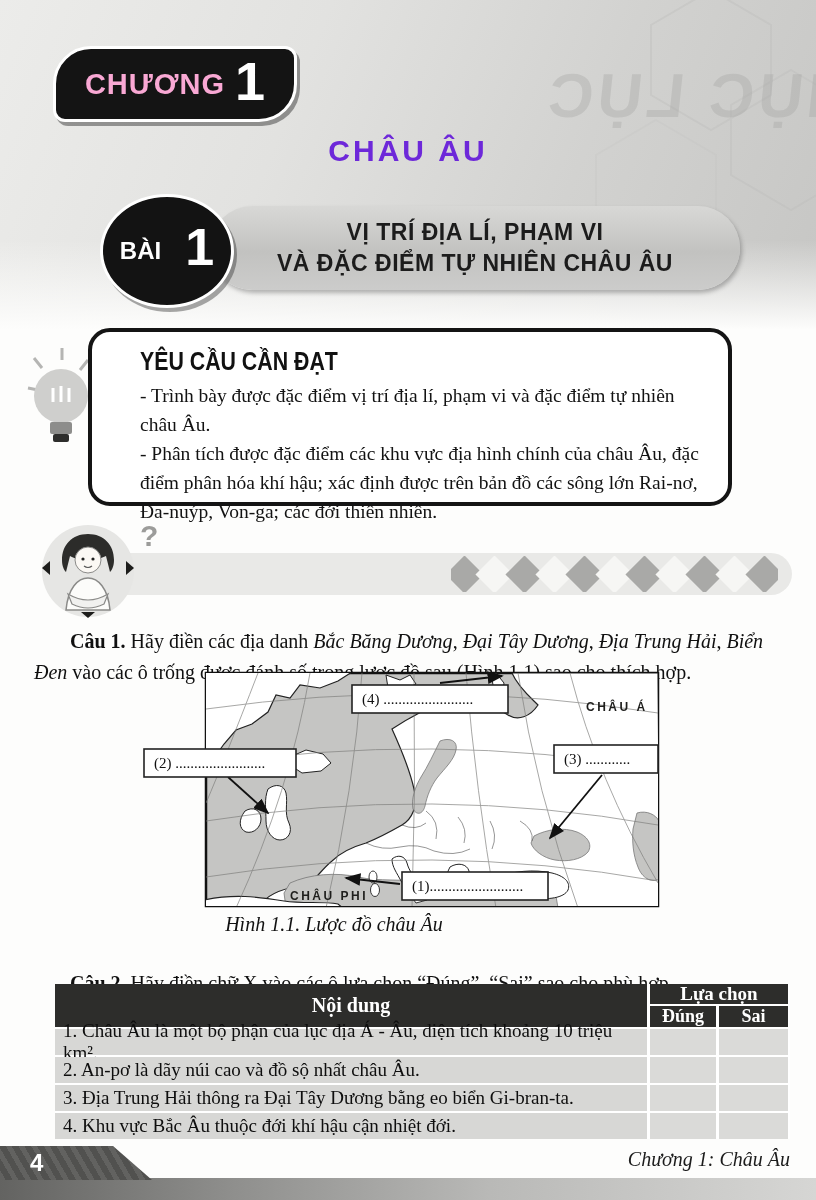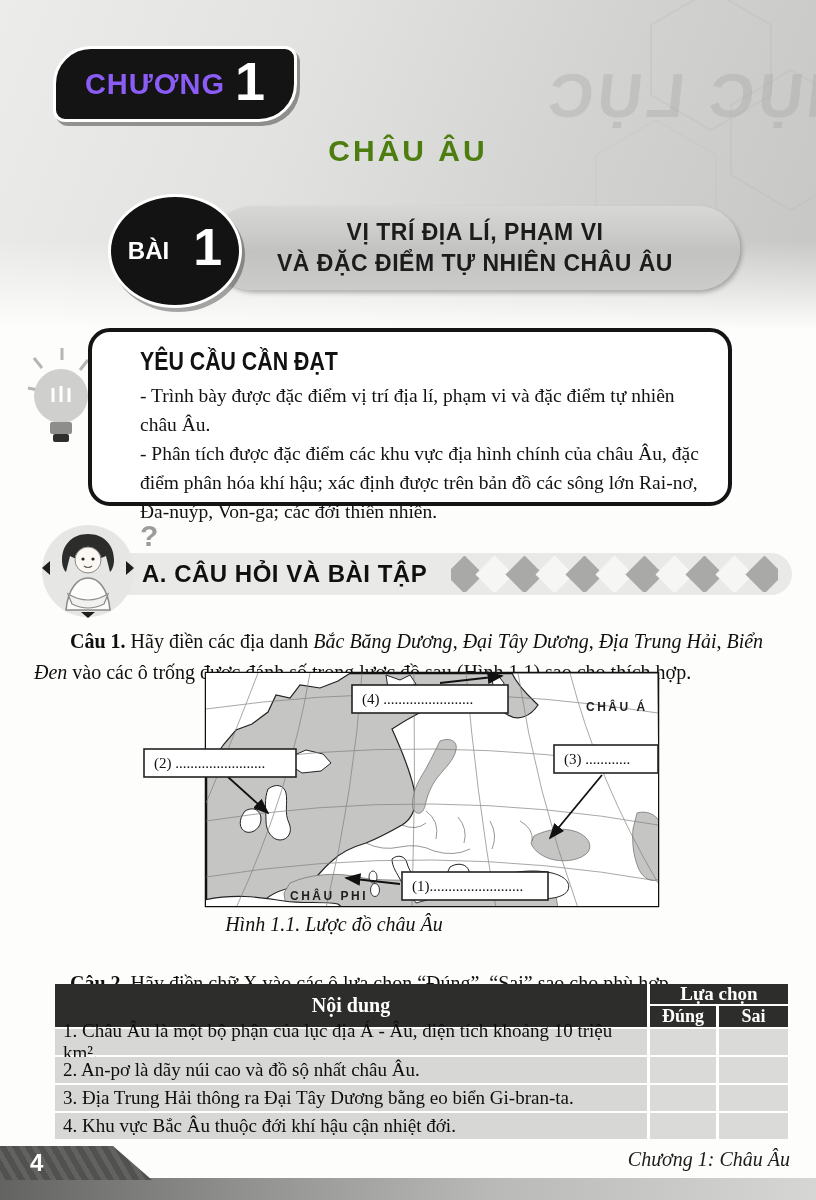--- a/index.html
+++ b/index.html
@@ -13,36 +13,36 @@
     background:linear-gradient(180deg,rgba(255,255,255,0) 0%,#fdfdfc 100%);}
   .hex-decor{position:absolute;right:-30px;top:-20px;opacity:.55;}
   .watermark{position:absolute;left:545px;top:60px;font-family:"Liberation Sans",sans-serif;
     font-weight:bold;font-size:62px;letter-spacing:4px;color:#a8a8a6;opacity:.38;
     transform:scaleX(-1) skewX(6deg);white-space:nowrap;}
 
   
   .chuong-badge{position:absolute;left:53px;top:46px;width:238px;height:70px;background:#141414;
     border:3px solid #fff;border-radius:38px 12px 38px 12px;box-shadow:3px 4px 0 rgba(40,40,40,.45);
     display:flex;align-items:center;justify-content:center;gap:10px;z-index:3;}
-  .chuong-badge .lbl{color:#8b5cf6;font-family:"Liberation Sans",sans-serif;font-weight:bold;
+  .chuong-badge .lbl{color:#f9a8d4;font-family:"Liberation Sans",sans-serif;font-weight:bold;
     font-size:29px;letter-spacing:1px;}
   .chuong-badge .num{color:#fff;font-family:"Liberation Sans",sans-serif;font-weight:bold;
     font-size:54px;line-height:54px;margin-top:-6px;}
 
   .chapter-title{position:absolute;left:0;top:134px;width:816px;text-align:center;z-index:3;
-    font-family:"Liberation Sans",sans-serif;font-weight:bold;font-size:30px;letter-spacing:3px;color:#4d7c0f;}
+    font-family:"Liberation Sans",sans-serif;font-weight:bold;font-size:30px;letter-spacing:3px;color:#6d28d9;}
 
   
   .lesson-banner{position:absolute;left:210px;top:206px;width:530px;height:84px;z-index:3;
     background:linear-gradient(180deg,#d8d8d6 0%,#c2c2c0 55%,#cccccb 100%);
     border-radius:42px;display:flex;flex-direction:column;align-items:center;justify-content:center;
     box-shadow:2px 3px 4px rgba(60,60,60,.35);}
   .lesson-banner .l1,.lesson-banner .l2{font-family:"Liberation Sans",sans-serif;font-weight:bold;
     font-size:23px;color:#1c1c1c;line-height:31px;letter-spacing:.5px;}
-  .bai-badge{position:absolute;left:108px;top:194px;width:128px;height:108px;background:#131313;
+  .bai-badge{position:absolute;left:100px;top:194px;width:128px;height:108px;background:#131313;
     border:3px solid #fff;border-radius:50%;box-shadow:3px 4px 0 rgba(40,40,40,.4);z-index:4;
     display:flex;align-items:center;justify-content:center;gap:24px;}
   .bai-badge .lbl{color:#fff;font-family:"Liberation Sans",sans-serif;font-weight:bold;font-size:24px;}
   .bai-badge .num{color:#fff;font-family:"Liberation Sans",sans-serif;font-weight:bold;font-size:52px;margin-top:-8px;}
 
   
   .req-box{position:absolute;left:88px;top:328px;width:644px;height:178px;background:#fff;
     border:4px solid #141414;border-radius:22px;z-index:3;box-sizing:border-box;padding:12px 22px 10px 48px;}
   .req-title{font-family:"Liberation Sans",sans-serif;font-weight:bold;font-size:26px;color:#111;
     transform:scaleX(.82);transform-origin:left center;letter-spacing:0;display:inline-block;margin:2px 0 4px 0;}
@@ -151,21 +151,20 @@
       <div class="diamond w"></div>
         <div class="diamond g"></div>
         <div class="diamond w"></div>
       <div class="diamond g"></div>
         <div class="diamond w"></div>
         <div class="diamond g"></div>
       <div class="diamond w"></div>
         <div class="diamond g"></div>
     </div>
   </div>
-  <div class="section-a-label">A. CÂU HỎI VÀ BÀI TẬP</div>
 
   <svg class="avatar" width="130" height="106" viewBox="0 0 130 106">
     <text x="104" y="28" font-family="Liberation Sans,sans-serif" font-weight="bold" font-size="30" fill="#9c9c9a">?</text>
     <circle cx="52" cy="53" r="46" fill="#e6e6e4"></circle>
     <path d="M52,16 c-16,0 -26,11 -26,26 c0,6 2,10 4,12 l4,-16 c6,4 24,6 36,0 l4,16 c2,-2 4,-6 4,-12 c0,-15 -10,-26 -26,-26 z" fill="#2c2c2a"></path>
     <circle cx="52" cy="42" r="13" fill="#fbf8f4" stroke="#8a8a88" stroke-width="1"></circle>
     <circle cx="47" cy="41" r="1.6" fill="#222"></circle>
       <circle cx="57" cy="41" r="1.6" fill="#222"></circle>
     <path d="M48,48 q4,3 8,0" stroke="#555" stroke-width="1.2" fill="none"></path>
     <path d="M30,92 c2,-22 12,-32 22,-32 c10,0 20,10 22,32 z" fill="#fcfcfa" stroke="#8a8a88" stroke-width="1.5"></path>

